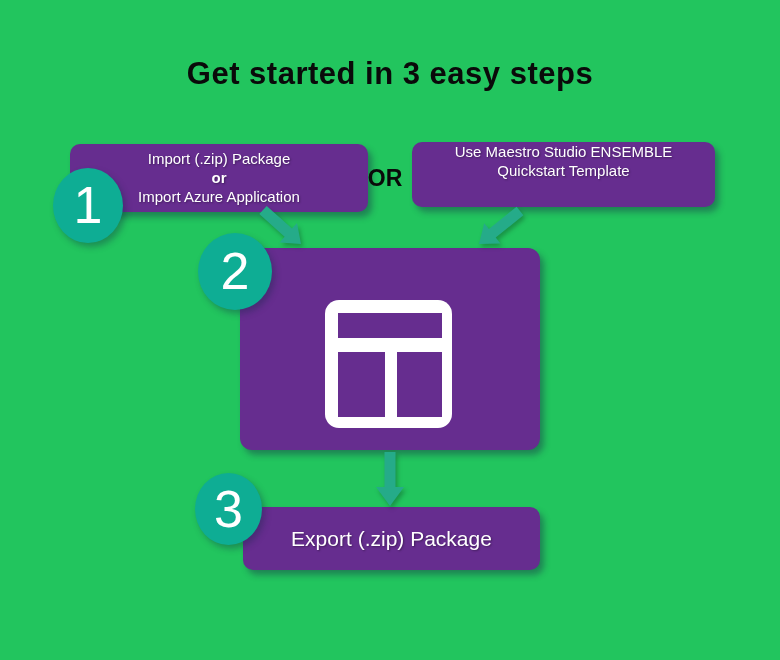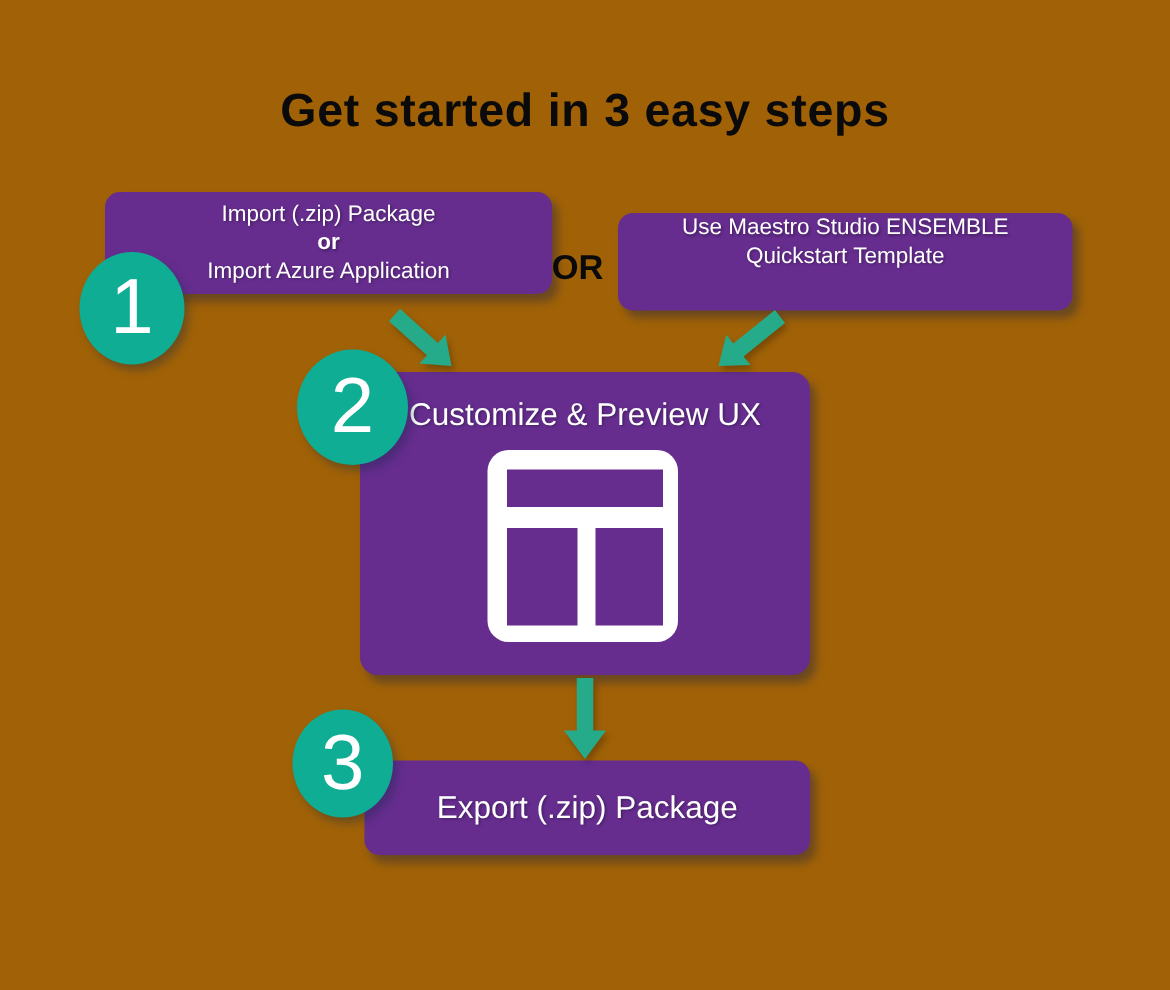--- a/index.html
+++ b/index.html
@@ -3,21 +3,21 @@
 <meta charset="utf-8">
 <style>
   html,body{margin:0;padding:0;}
   body{
     font-family:"Liberation Sans","DejaVu Sans",sans-serif;
     background:#89CCEA;
   }
   .canvas{
     position:relative;
     width:780px;height:660px;
-    background:#a16207;
+    background:#22c55e;
     overflow:hidden;
   }
   .title{
     position:absolute;
     left:0;top:56px;width:780px;
     text-align:center;
     font-size:31px;font-weight:700;
     color:#0a0a0a;
     letter-spacing:0.5px;
     margin:0;
@@ -29,21 +29,21 @@
     box-shadow:4px 5px 6px rgba(25,35,70,0.40);
     color:#ffffff;
     text-align:center;
     z-index:2;
   }
   .pbox .ln{
     display:block;
     font-size:15px;line-height:19px;
     text-shadow:1px 1px 2px rgba(0,0,0,0.35);
   }
-  .box-import{left:70px;top:128px;width:298px;height:68px;padding-top:5px;box-sizing:border-box;}
+  .box-import{left:70px;top:144px;width:298px;height:68px;padding-top:5px;box-sizing:border-box;}
   .box-quickstart{left:412px;top:142px;width:303px;height:65px;box-sizing:border-box;}
   .or-label{
     position:absolute;
     left:354px;top:165px;width:62px;
     text-align:center;
     font-size:23px;font-weight:700;color:#0a0a0a;
     z-index:2;
   }
   .box-customize{left:240px;top:248px;width:300px;height:202px;border-radius:12px;}
   .customize-label{
@@ -108,21 +108,20 @@
   </div>
 
   <div class="or-label">OR</div>
 
   <div class="pbox box-quickstart">
     <span class="ln">Use Maestro Studio ENSEMBLE</span>
     <span class="ln">Quickstart Template</span>
   </div>
 
   <div class="pbox box-customize">
-    <span class="customize-label">Customize &amp; Preview UX</span>
     <div class="layout-icon">
       <div class="cell cell-header"></div>
       <div class="cell cell-left"></div>
       <div class="cell cell-right"></div>
     </div>
   </div>
 
   <div class="pbox box-export">
     <span class="export-label">Export (.zip) Package</span>
   </div>

